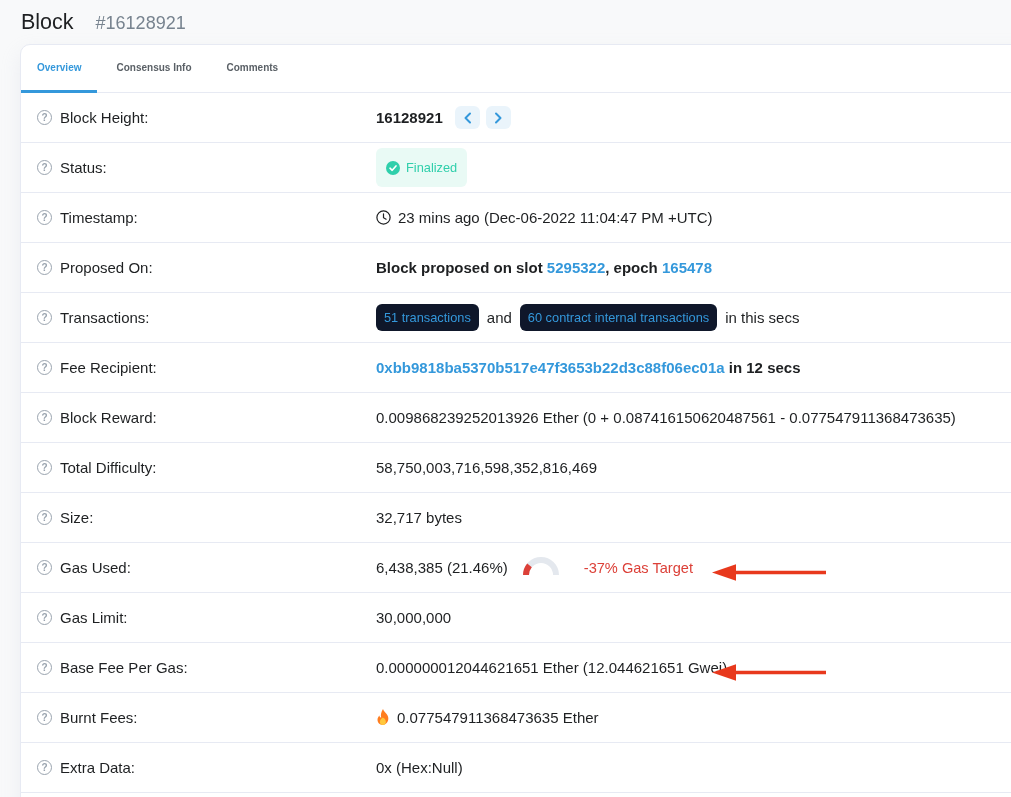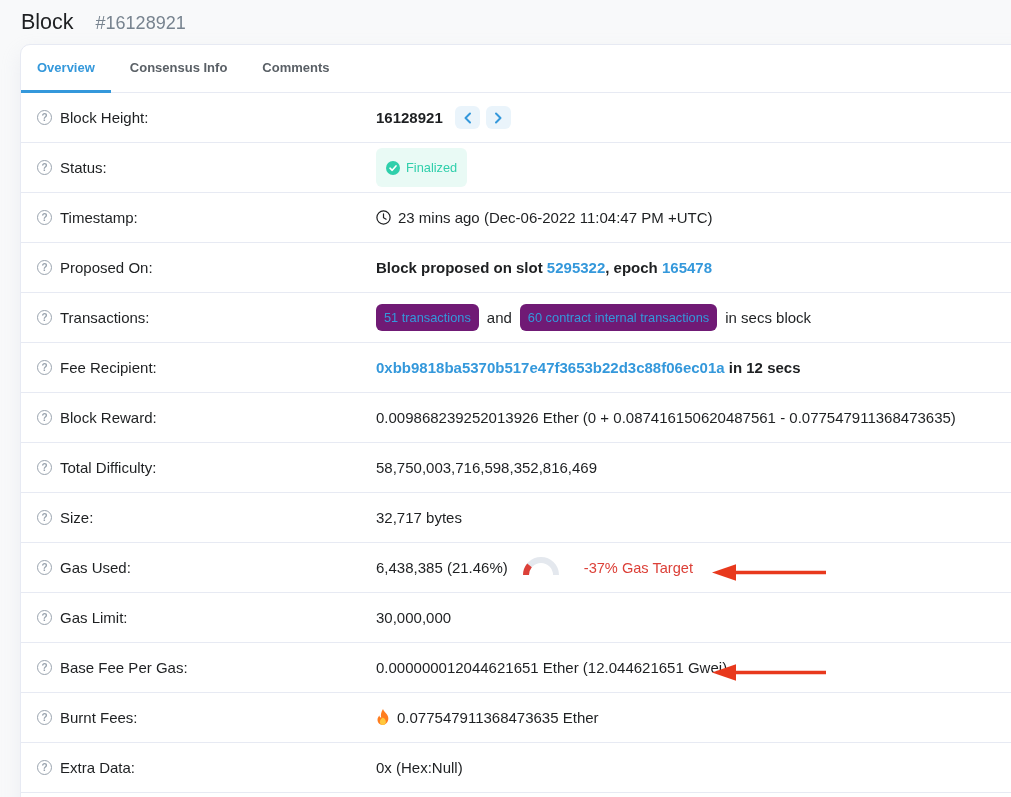--- a/index.html
+++ b/index.html
@@ -30,21 +30,21 @@
   }
   .card-tabs {
     display: flex; align-items: stretch; gap: 3px;
     height: 48px;
     border-bottom: 1px solid #e7eaf3;
     padding: 0;
   }
   .tab {
     display: flex; align-items: center;
     padding: 0 16px;
-    font-size: 13px; font-weight: 600; color: #5a6066;
+    font-size: 10px; font-weight: 600; color: #5a6066;
     cursor: pointer;
     border-bottom: 3px solid transparent;
     margin-bottom: -1px;
   }
   .tab.active { color: #3498db; border-bottom-color: #3498db; }
 
   
   .row {
     display: flex; align-items: center;
     height: 50px;
@@ -83,21 +83,21 @@
     display: inline-flex; align-items: center; gap: 6px;
     background: #e9faf5;
     color: #2fcfab;
     font-size: 12.8px; font-weight: 500;
     padding: 12px 10px; border-radius: 6px;
   }
 
   
   .tx-badge {
     display: inline-block;
-    background: #701a75; color: #3498db;
+    background: #0f172a; color: #3498db;
     font-size: 12.8px;
     padding: 6px 8px; border-radius: 6px;
     cursor: pointer; text-decoration: none; text-align: right;
   }
 
   
   .gauge { margin-left: 8px; }
   .gas-target { color: #dc4038; font-size: 14.6px; margin-left: 18px; }
 
   
@@ -194,21 +194,21 @@
 
   <div class="row">
     <div class="row-label">
       <span class="q-icon">?</span>
       <span>Transactions:</span>
     </div>
     <div class="row-value" style="gap:8px;">
       <a class="tx-badge">51 transactions</a>
       <span>and</span>
       <a class="tx-badge">60 contract internal transactions</a>
-      <span>in secs block</span>
+      <span>in this secs</span>
     </div>
   </div>
 
   <div class="row">
     <div class="row-label">
       <span class="q-icon">?</span>
       <span>Fee Recipient:</span>
     </div>
     <div class="row-value inline"><a class="link">0xbb9818ba5370b517e47f3653b22d3c88f06ec01a</a><span> in 12 secs</span></div>
   </div>

